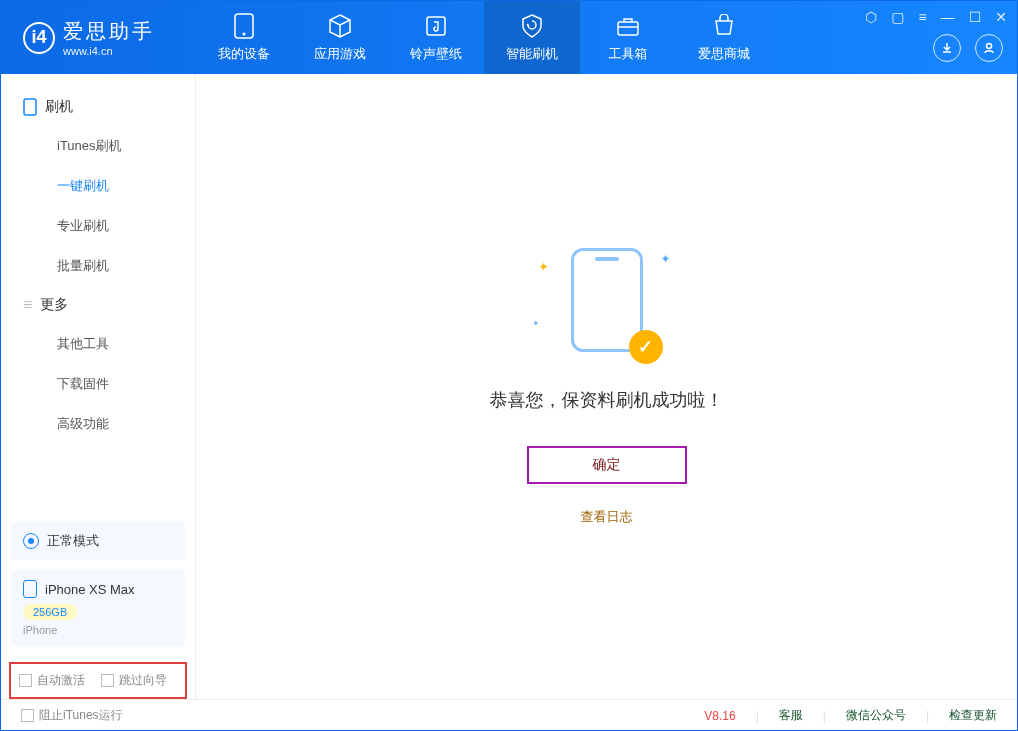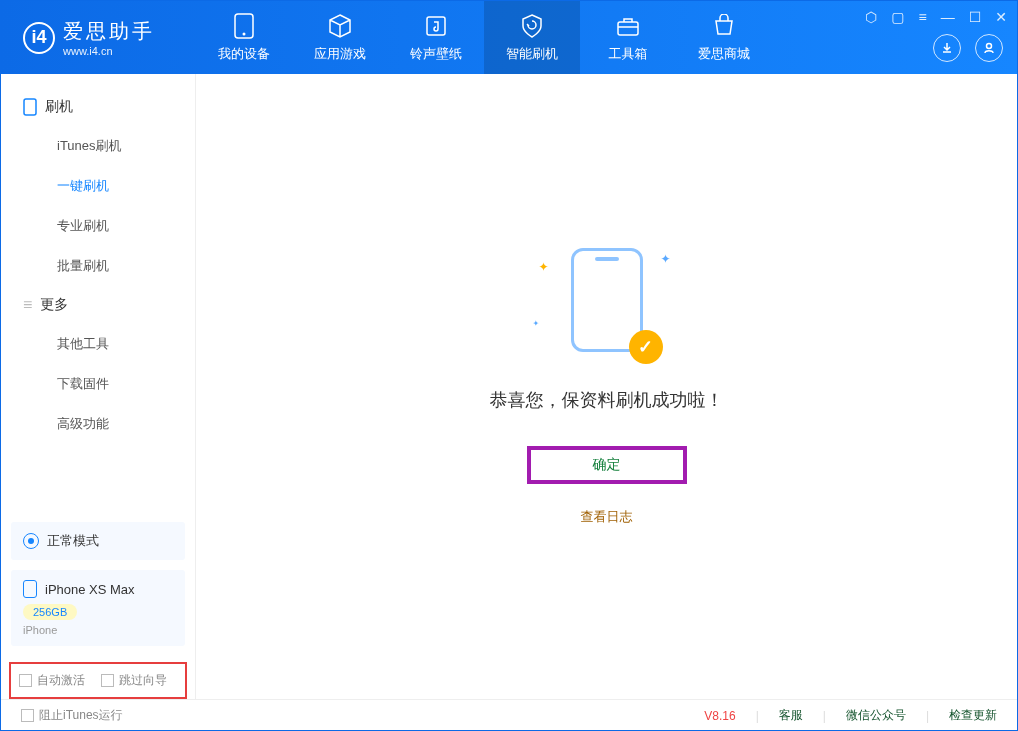--- a/index.html
+++ b/index.html
@@ -41,21 +41,21 @@
 .chk-box { width: 13px; height: 13px; border: 1px solid #bbb; }
 
 .main { flex: 1; display: flex; flex-direction: column; align-items: center; justify-content: center; }
 .phone-illust { position: relative; width: 100px; height: 110px; margin-bottom: 30px; }
 .phone-shape { width: 72px; height: 104px; border: 3px solid #8fc4ff; border-radius: 12px; background: #fff; margin: 0 auto; position: relative; }
 .phone-shape::before { content:""; position:absolute; top:6px; left:50%; transform:translateX(-50%); width:24px; height:4px; background:#8fc4ff; border-radius:2px; }
 .check-badge { position: absolute; right: -6px; bottom: -6px; width: 34px; height: 34px; background: #ffb400; border-radius: 50%; display: flex; align-items: center; justify-content: center; color:#fff; font-size:18px; font-weight:bold; }
 .sparkle { position:absolute; color:#ffb400; font-size:12px; }
 .s1 { left:-18px; top:12px; } .s2 { right:-14px; top:4px; color:#5aa9ff; } .s3 { left:-24px; bottom:30px; color:#5aa9ff; font-size:8px; }
 .msg { font-size: 18px; color: #333; margin-bottom: 34px; }
-.ok-btn { width: 160px; height: 38px; border: 4px solid #a21caf; background: #fff; font-size: 14px; color: #15803d; cursor: pointer; margin-bottom: 24px; }
+.ok-btn { width: 160px; height: 38px; border: 2px solid #a21caf; background: #fff; font-size: 14px; color: #7f1d1d; cursor: pointer; margin-bottom: 24px; }
 .log-link { font-size: 13px; color: #a16207; cursor: pointer; }
 
 .footer { height: 32px; border-top: 1px solid #eee; display: flex; align-items: center; padding: 0 20px; font-size: 12px; color: #888; gap: 36px; }
 .footer .right { margin-left: auto; display: flex; align-items: center; gap: 20px; }
 .footer .divider { color: #ddd; }
 .footer .link { color: #14532d; cursor: pointer; }
 .version { color: #ef4444; }
 </style>
 </head>
 <body>

